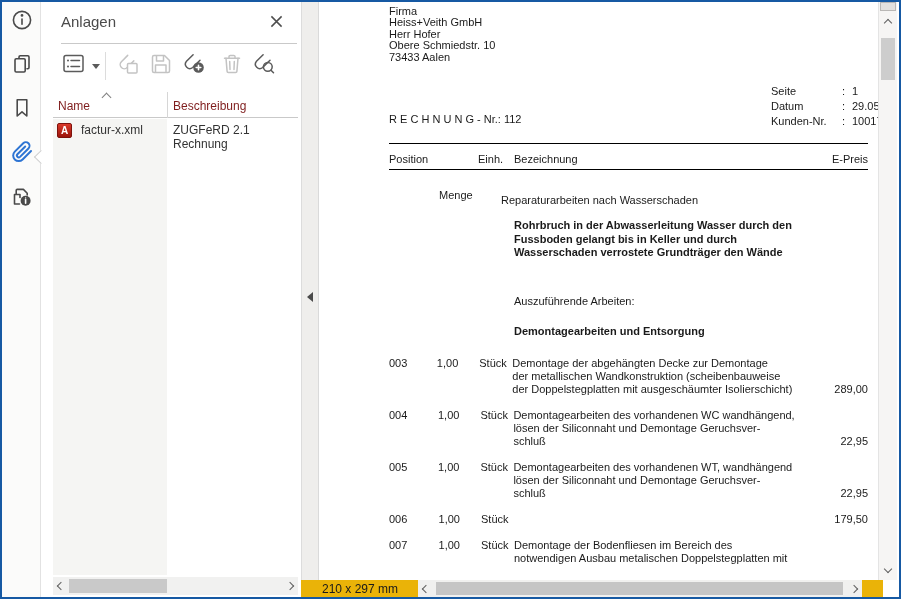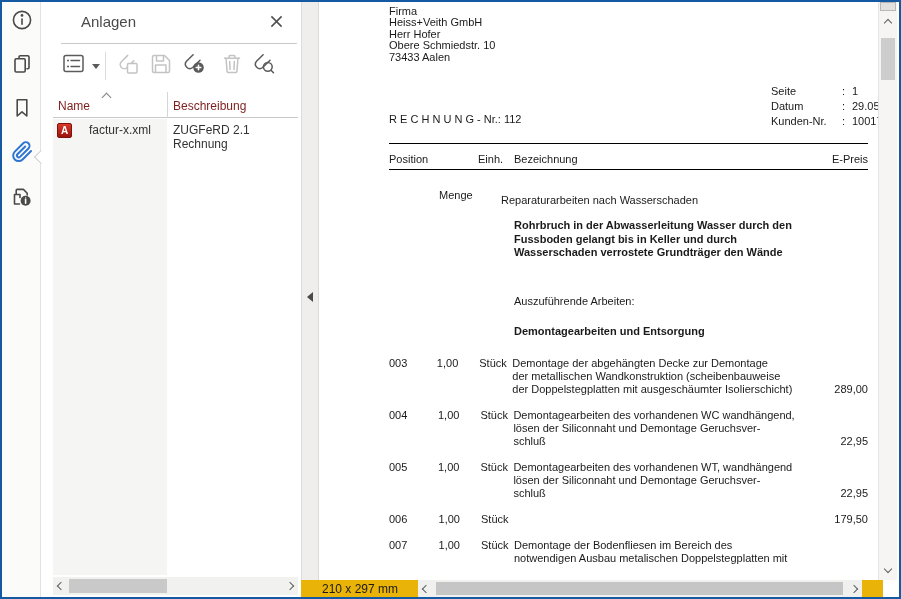--- a/index.html
+++ b/index.html
@@ -8,42 +8,42 @@
 
   
   .navstrip { position:absolute; left:0; top:0; width:39px; height:595px; background:#fbfbfa; border-right:1px solid #e2e2e2; z-index:2; }
   .navbtn { position:absolute; left:7px; width:26px; height:26px; display:flex; align-items:center; justify-content:center; cursor:pointer; }
   .navbtn svg { stroke:#4a4a4a; fill:none; stroke-width:1.6; stroke-linecap:round; stroke-linejoin:round; }
   .navbtn.active svg { stroke:#2d74d3; stroke-width:1.9; }
   .notch { position:absolute; left:34px; top:150px; width:10px; height:10px; background:#ffffff; border-left:1px solid #cfcfcf; border-bottom:1px solid #cfcfcf; transform:rotate(45deg); z-index:3; }
 
   
   .panel { position:absolute; left:39px; top:0; width:260px; height:595px; background:#fff; z-index:1; }
-  .panel-title { position:absolute; left:20px; top:11px; font-size:15px; color:#4b4b4b;margin-left:20px; }
+  .panel-title { position:absolute; left:20px; top:11px; font-size:15px; color:#4b4b4b; }
   .panel-close { position:absolute; left:226px; top:12px; width:18px; height:18px; display:flex; align-items:center; justify-content:center; cursor:pointer; }
   .panel-divider { position:absolute; left:20px; top:41px; width:236px; border-top:1px solid #c9c9c9; }
 
   .ptoolbar { position:absolute; left:0; top:48px; width:260px; height:34px; }
   .tbtn { position:absolute; top:3px; width:26px; height:26px; display:flex; align-items:center; justify-content:center; cursor:pointer; }
   .tbtn svg { stroke:#5b5b5b; fill:none; stroke-width:1.5; stroke-linecap:round; stroke-linejoin:round; }
   .tbtn.disabled svg { stroke:#c3c3c3; }
   .tbtn svg .fillpart { fill:#5b5b5b; stroke:none; }
   .caret { position:absolute; left:51px; top:14px; width:0; height:0; border-left:4px solid transparent; border-right:4px solid transparent; border-top:5px solid #5b5b5b; }
   .tsep { position:absolute; left:64px; top:2px; height:28px; border-left:1px solid #dcdcdc; }
 
   .ptable { position:absolute; left:0; top:90px; width:260px; bottom:22px; font-size:12px; color:#333; }
   .colshade { position:absolute; left:12px; top:27px; width:114px; bottom:0; background:#f5f5f3; }
   .pthead { position:absolute; left:12px; top:0; width:245px; height:26px; border-bottom:1px solid #c9c9c9; }
   .pth { position:absolute; top:7px; cursor:pointer; color:#7f1d1d; }
   .pth-name { left:5px; } .pth-desc { left:120px; }
   .coldiv { position:absolute; left:114px; top:0; height:26px; border-left:1px solid #d6d6d6; }
   .sortcaret { position:absolute; left:50px; top:2px; width:7px; height:7px; border-left:1.4px solid #808080; border-top:1.4px solid #808080; transform:rotate(45deg); }
   .prow { position:absolute; left:12px; top:27px; width:245px; height:24px; cursor:pointer; }
   .fileicon { position:absolute; left:4px; top:4px; width:15px; height:15px; border-radius:2px; background:linear-gradient(#d9392a,#9c140b); border:1px solid #7e120c; color:#fff; font-weight:bold; font-size:10px; display:flex; align-items:center; justify-content:center; }
-  .prow .fname { position:absolute; left:36px; top:4px; }
+  .prow .fname { position:absolute; left:28px; top:4px; }
   .prow .fdesc { position:absolute; left:120px; top:4px; }
 
   .pscroll { position:absolute; left:12px; bottom:2px; width:245px; height:18px; background:#f1f1f0; }
   .pscroll .thumb { position:absolute; left:16px; top:2px; width:98px; height:14px; background:#c9c9c9; }
 
   
   .chev { display:inline-block; width:6px; height:6px; border-right:1.7px solid #5f5f5f; border-bottom:1.7px solid #5f5f5f; }
   .chev.up{ transform:rotate(-135deg);} .chev.down{ transform:rotate(45deg);}
   .chev.left{ transform:rotate(135deg);} .chev.right{ transform:rotate(-45deg);}
   .sbtn { position:absolute; width:16px; height:100%; display:flex; align-items:center; justify-content:center; cursor:pointer; }

